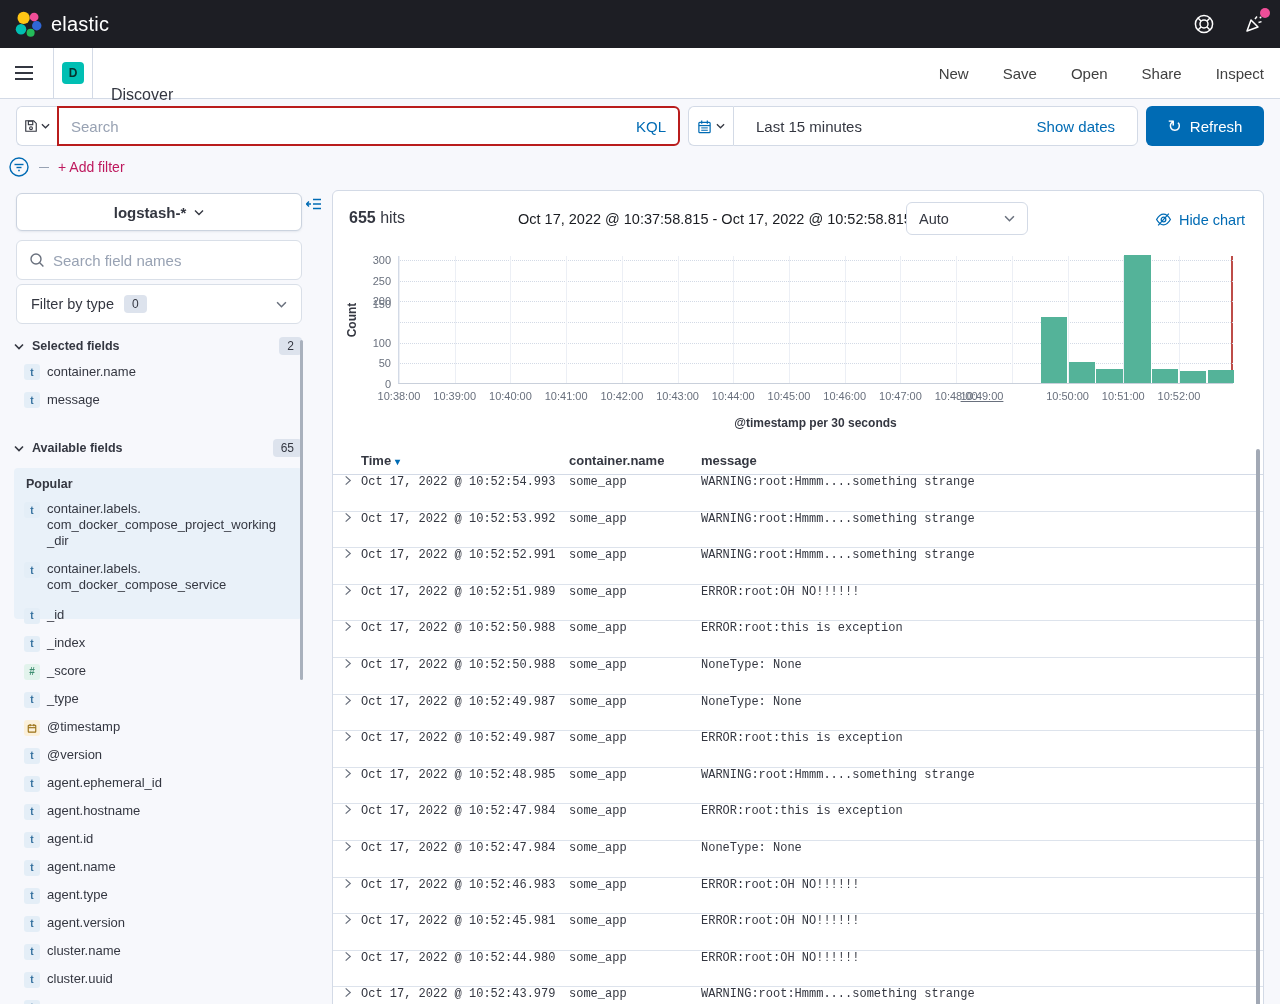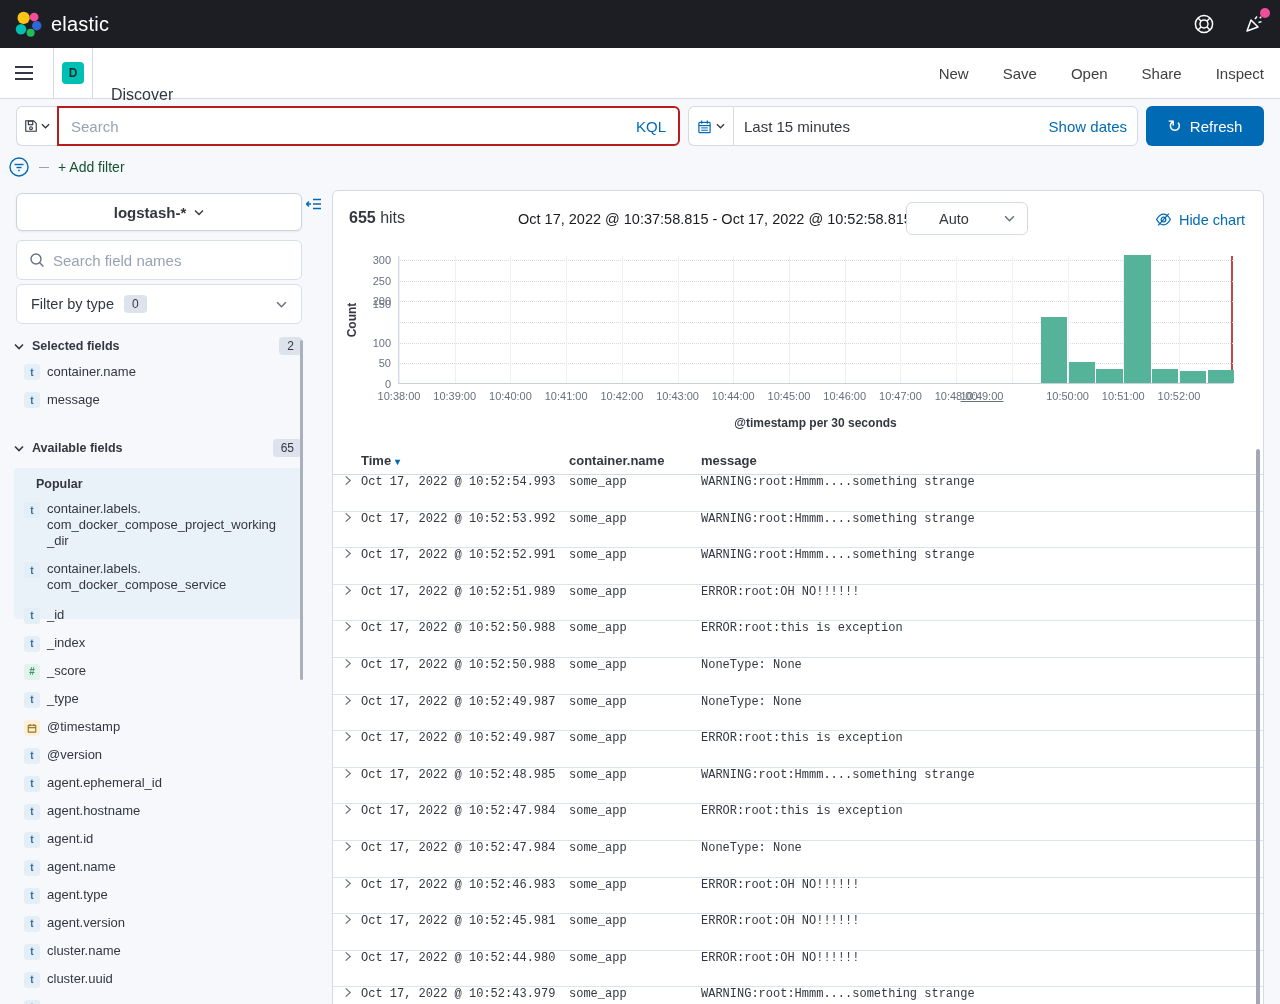--- a/index.html
+++ b/index.html
@@ -39,29 +39,29 @@
     border-radius:6px 0 0 6px; display:flex; align-items:center; justify-content:center; gap:3px; cursor:pointer; }
   .query-input { flex:0 0 623px; height:40px; background:#fff; border:2px solid #b91c1c;
     border-radius:0 6px 6px 0; display:flex; align-items:center; padding:0 12px; }
   .query-input input { border:none; outline:none; flex:1; font-size:15px; color:#343741; font-family:"Liberation Sans",sans-serif;}
   .query-input input::placeholder { color:#98A2B3; }
   .kql-label { color:#006BB4; font-size:15px; cursor:pointer; }
   .datepicker { margin-left:8px; display:flex; flex:1; }
   .cal-btn { width:45px; height:40px; background:#fff; border:1px solid #D3DAE6; border-right:none;
     border-radius:6px 0 0 6px; display:flex; align-items:center; justify-content:center; gap:4px; cursor:pointer;}
   .date-field { flex:1; height:40px; background:#fff; border:1px solid #D3DAE6; border-radius:0 6px 6px 0;
-    display:flex; align-items:center; padding:0 10px; }
+    display:flex; align-items:center; padding:0 22px; }
   .date-text { font-size:15px; color:#343741; }
   .show-dates { margin-left:auto; color:#006BB4; font-size:15px; cursor:pointer; }
   .refresh-btn { margin-left:8px; width:118px; height:40px; background:#006BB4; border:none; border-radius:6px;
     color:#fff; font-size:15px; display:flex; align-items:center; justify-content:center; gap:8px; cursor:pointer;
     font-family:"Liberation Sans",sans-serif; }
   .filter-row { position:absolute; left:8px; top:155px; height:24px; display:flex; align-items:center; gap:9px; }
   .filter-dash { width:10px; height:0; border-top:1px solid #98A2B3; }
-  .add-filter { color:#14532d; font-size:14px; cursor:pointer; }
+  .add-filter { color:#be185d; font-size:14px; cursor:pointer; }
 
   
   .sidebar { position:absolute; left:0; top:190px; width:324px; height:814px; }
   .index-btn { position:absolute; left:16px; top:3px; width:286px; height:38px; background:#fff;
     border:1px solid #CBD3DF; border-radius:6px; box-shadow:0 1px 2px rgba(152,162,179,.2);
     display:flex; align-items:center; justify-content:center; gap:8px; cursor:pointer; }
   .index-btn b { font-size:15px; }
   .collapse-icon { position:absolute; left:306px; top:6px; cursor:pointer; }
   .field-search { position:absolute; left:16px; top:50px; width:286px; height:40px; background:#fff;
     border:1px solid #D9DfE8; border-radius:6px; display:flex; align-items:center; padding:0 12px; gap:8px; }
@@ -78,21 +78,21 @@
   .token { flex:0 0 16px; width:16px; height:16px; border-radius:3px; font-size:10px; font-weight:700;
     display:flex; align-items:center; justify-content:center; margin-top:1px; }
   .tok-text { background:#E4EEF7; color:#35719F; }
   .tok-num  { background:#E2F3EC; color:#3E8E71; }
   .tok-date { background:#FBF0DA; color:#9A7014; }
   .field-name { font-size:13px; color:#343741; line-height:16px; word-break:break-all; }
   .sel-fields { position:absolute; left:14px; top:172px; width:288px; display:flex; flex-direction:column; gap:9px; }
   .sel-fields .field-item { height:19px; align-items:center; }
   .popular-box { position:absolute; left:14px; top:278px; width:288px; background:#E9F1F9; border-radius:4px;
     padding:9px 10px 14px 10px; }
-  .popular-box h4 { font-size:12.5px; margin-bottom:10px; margin-left:12px; }
+  .popular-box h4 { font-size:12.5px; margin-bottom:10px; margin-left:2px; }
   .popular-box .field-item { margin-bottom:12px; padding-left:0; }
   .avail-list { position:absolute; left:14px; top:411px; width:288px; height:403px; overflow:hidden;
     display:flex; flex-direction:column; }
   .avail-list .field-item { flex:0 0 28px; align-items:center; }
   .side-scroll { position:absolute; left:300px; top:150px; width:3px; height:340px; background:#A9B1BD; border-radius:2px; }
 
   
   .card { position:absolute; left:332px; top:190px; width:932px; height:830px; background:#fff;
     border:1px solid #D3DAE6; border-radius:6px 6px 0 0; }
   .hits { position:absolute; left:16px; top:18px; font-size:16px; }
@@ -391,21 +391,21 @@
   <div class="side-scroll"></div>
 </div>
 
 <div class="card">
   <div class="hits">
     <b>655</b>
     <span>hits</span>
   </div>
   <div class="range-text">Oct 17, 2022 @ 10:37:58.815 - Oct 17, 2022 @ 10:52:58.815</div>
   <div class="interval-select">
-    <span style="font-size:14.5px;margin-left:20px;">Auto</span>
+    <span style="font-size:14.5px;">Auto</span>
     <svg width="11" height="7" viewBox="0 0 10 6">
       <polyline points="1,1 5,5 9,1" fill="none" stroke="#69707D" stroke-width="1.4"></polyline>
     </svg>
   </div>
   <div class="hide-chart">
     <svg width="17" height="17" viewBox="0 0 16 16">
       <path d="M1.5 8 C3.5 4.5 6 3 8 3 C10 3 12.5 4.5 14.5 8 C12.5 11.5 10 13 8 13 C6 13 3.5 11.5 1.5 8 Z" fill="none" stroke="#006BB4" stroke-width="1.2"></path>
       <circle cx="8" cy="8" r="2.2" fill="none" stroke="#006BB4" stroke-width="1.2"></circle>
       <line x1="3" y1="13.5" x2="13" y2="2.5" stroke="#006BB4" stroke-width="1.2"></line>
     </svg>

